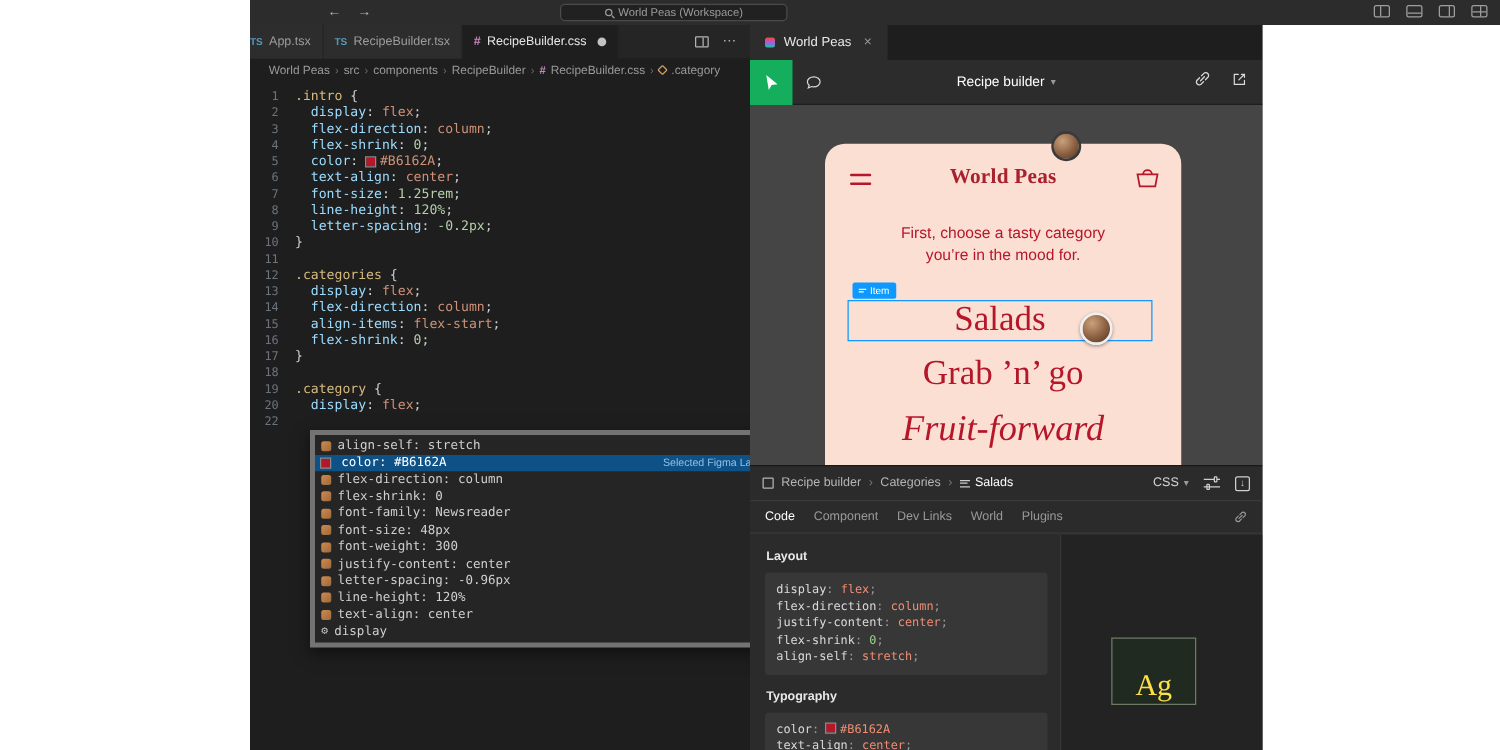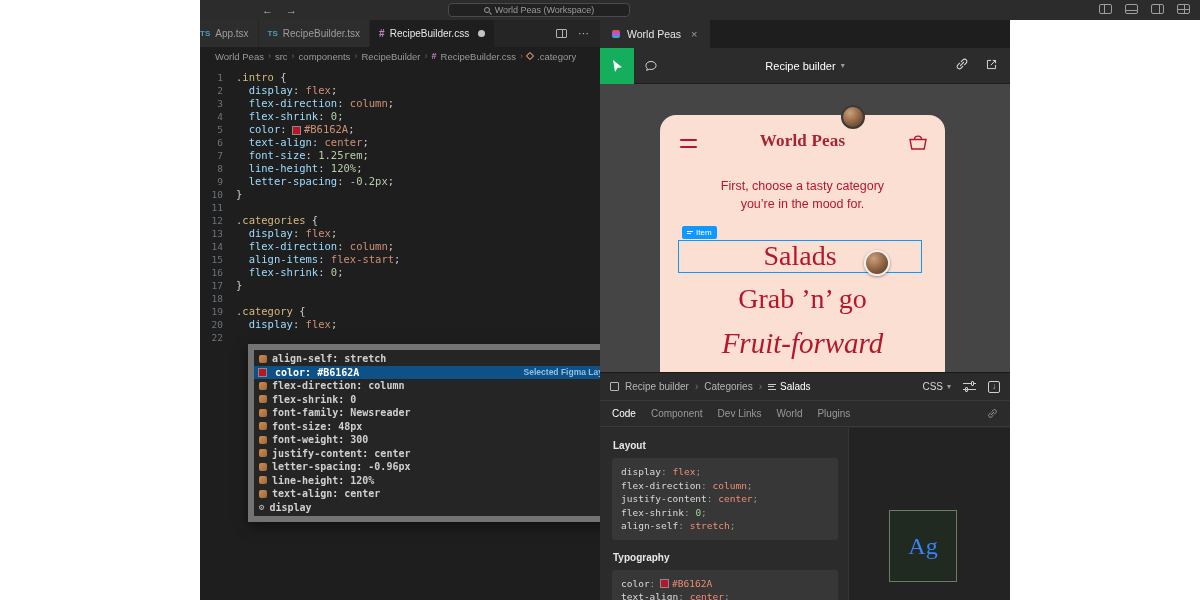--- a/index.html
+++ b/index.html
@@ -39,21 +39,21 @@
   .bicon-rule { width:6px; height:6px; border:1px solid #d19a66; transform:rotate(45deg); border-radius:1px; display:inline-block; }
   .vcode { position:absolute; top:45px; left:0; right:0; bottom:0; padding-top:6px; font-family:"DejaVu Sans Mono", monospace; font-size:10.5px; line-height:13px; }
   .code-line { display:flex; height:13px; }
   .ln { width:36px; text-align:right; padding-right:13px; color:#6b737c; font-size:9.5px; flex:none; }
   .lc { white-space:pre; color:#d4d4d4; }
   .tk-sel { color:#d7ba7d; } .tk-pr { color:#9cdcfe; } .tk-va { color:#ce9178; }
   .tk-nu { color:#b5cea8; } .tk-pu { color:#cccccc; }
   .swatch { display:inline-block; width:7px; height:7px; outline:1px solid #8a8a8a; margin:0 4px 0 0; vertical-align:-0.5px; flex:none; }
   .cursor { display:inline-block; width:1.2px; height:11px; background:#ffffff; vertical-align:-2px; }
 
-  .suggest { position:absolute; left:48px; top:324px; width:380px; background:#252526; border:6px solid #737373; box-shadow:0 4px 12px rgba(0,0,0,.5); padding:2px 0; font-family:"DejaVu Sans Mono", monospace; font-size:10px; z-index:5;font-weight:bold; }
+  .suggest { position:absolute; left:48px; top:324px; width:380px; background:#252526; border:4px solid #737373; box-shadow:0 4px 12px rgba(0,0,0,.5); padding:2px 0; font-family:"DejaVu Sans Mono", monospace; font-size:10px; z-index:5; }
   .sg-item { height:13.5px; display:flex; align-items:center; gap:5px; padding:0 5px; color:#cfcfcf; }
   .sg-item.sel { background:#0d5186; color:#ffffff; }
   .sg-ico { width:8px; height:8px; flex:none; border-radius:2px; background:linear-gradient(135deg,#d28a4c 0%,#9a6a3e 100%); }
   .sg-wrench { color:#c0c0c0; font-size:9px; line-height:9px; flex:none; }
   .sg-detail { margin-left:auto; font-family:"Liberation Sans", sans-serif; font-size:8.5px; color:#8fc0e8; padding-right:6px; }
   .sg-scroll { position:absolute; right:1px; top:3px; width:3px; height:80px; background:#5a5a5a; border-radius:2px; }
 
   
   .figma { position:absolute; left:600px; top:20px; width:410px; height:580px; background:#2c2c2c; overflow:hidden; }
   .ftabbar { height:28px; background:#1e1e1e; display:flex; align-items:stretch; }
@@ -105,21 +105,21 @@
   .i-export { width:12px; height:12px; border:1px solid #cfcfcf; border-radius:2px; font-size:8px; line-height:10px; text-align:center; color:#cfcfcf; display:inline-block; }
   .i-tabs { height:26px; display:flex; align-items:center; gap:15px; padding:0 12px; font-size:10px; color:#999; border-bottom:1px solid #3a3a3a; }
   .i-tab.active { color:#fff; }
   .i-tabs-right { margin-left:auto; display:flex; align-items:center; }
   .i-body { position:absolute; top:55px; left:0; right:0; bottom:0; display:flex; }
   .i-left { width:248px; padding:10px 10px 0 12px; }
   .i-right { flex:1; background:#232323; border-left:1px solid #363636; position:relative; }
   .sec-title { font-size:10px; font-weight:700; color:#e8e8e8; margin:2px 0 7px 1px; }
   .codeblock { background:#373737; border-radius:3px; padding:7px 9px; font-family:"DejaVu Sans Mono", monospace; font-size:9.5px; line-height:13.5px; margin-bottom:12px; }
   .tk-fp { color:#dadada; } .tk-fv { color:#f08d72; } .tk-fn { color:#9bd68d; } .tk-fpu { color:#9a9a9a; }
-  .specimen { position:absolute; left:40px; top:82px; width:68px; height:72px; background:#202a20; border:1px solid #6d7b66; display:flex; align-items:center; justify-content:center; font-family:"Liberation Serif", serif; font-size:24px; color:#3b82f6; }
+  .specimen { position:absolute; left:40px; top:82px; width:68px; height:54px; background:#202a20; border:1px solid #6d7b66; display:flex; align-items:flex-end; justify-content:center; font-family:"Liberation Serif", serif; font-size:24px; color:#fde047; }
 </style>
 </head>
 <body>
 
 <div class="stage">
 
   <div class="titlebar">
     <div class="tb-arrows">
       <span>←</span>
       <span>→</span>

